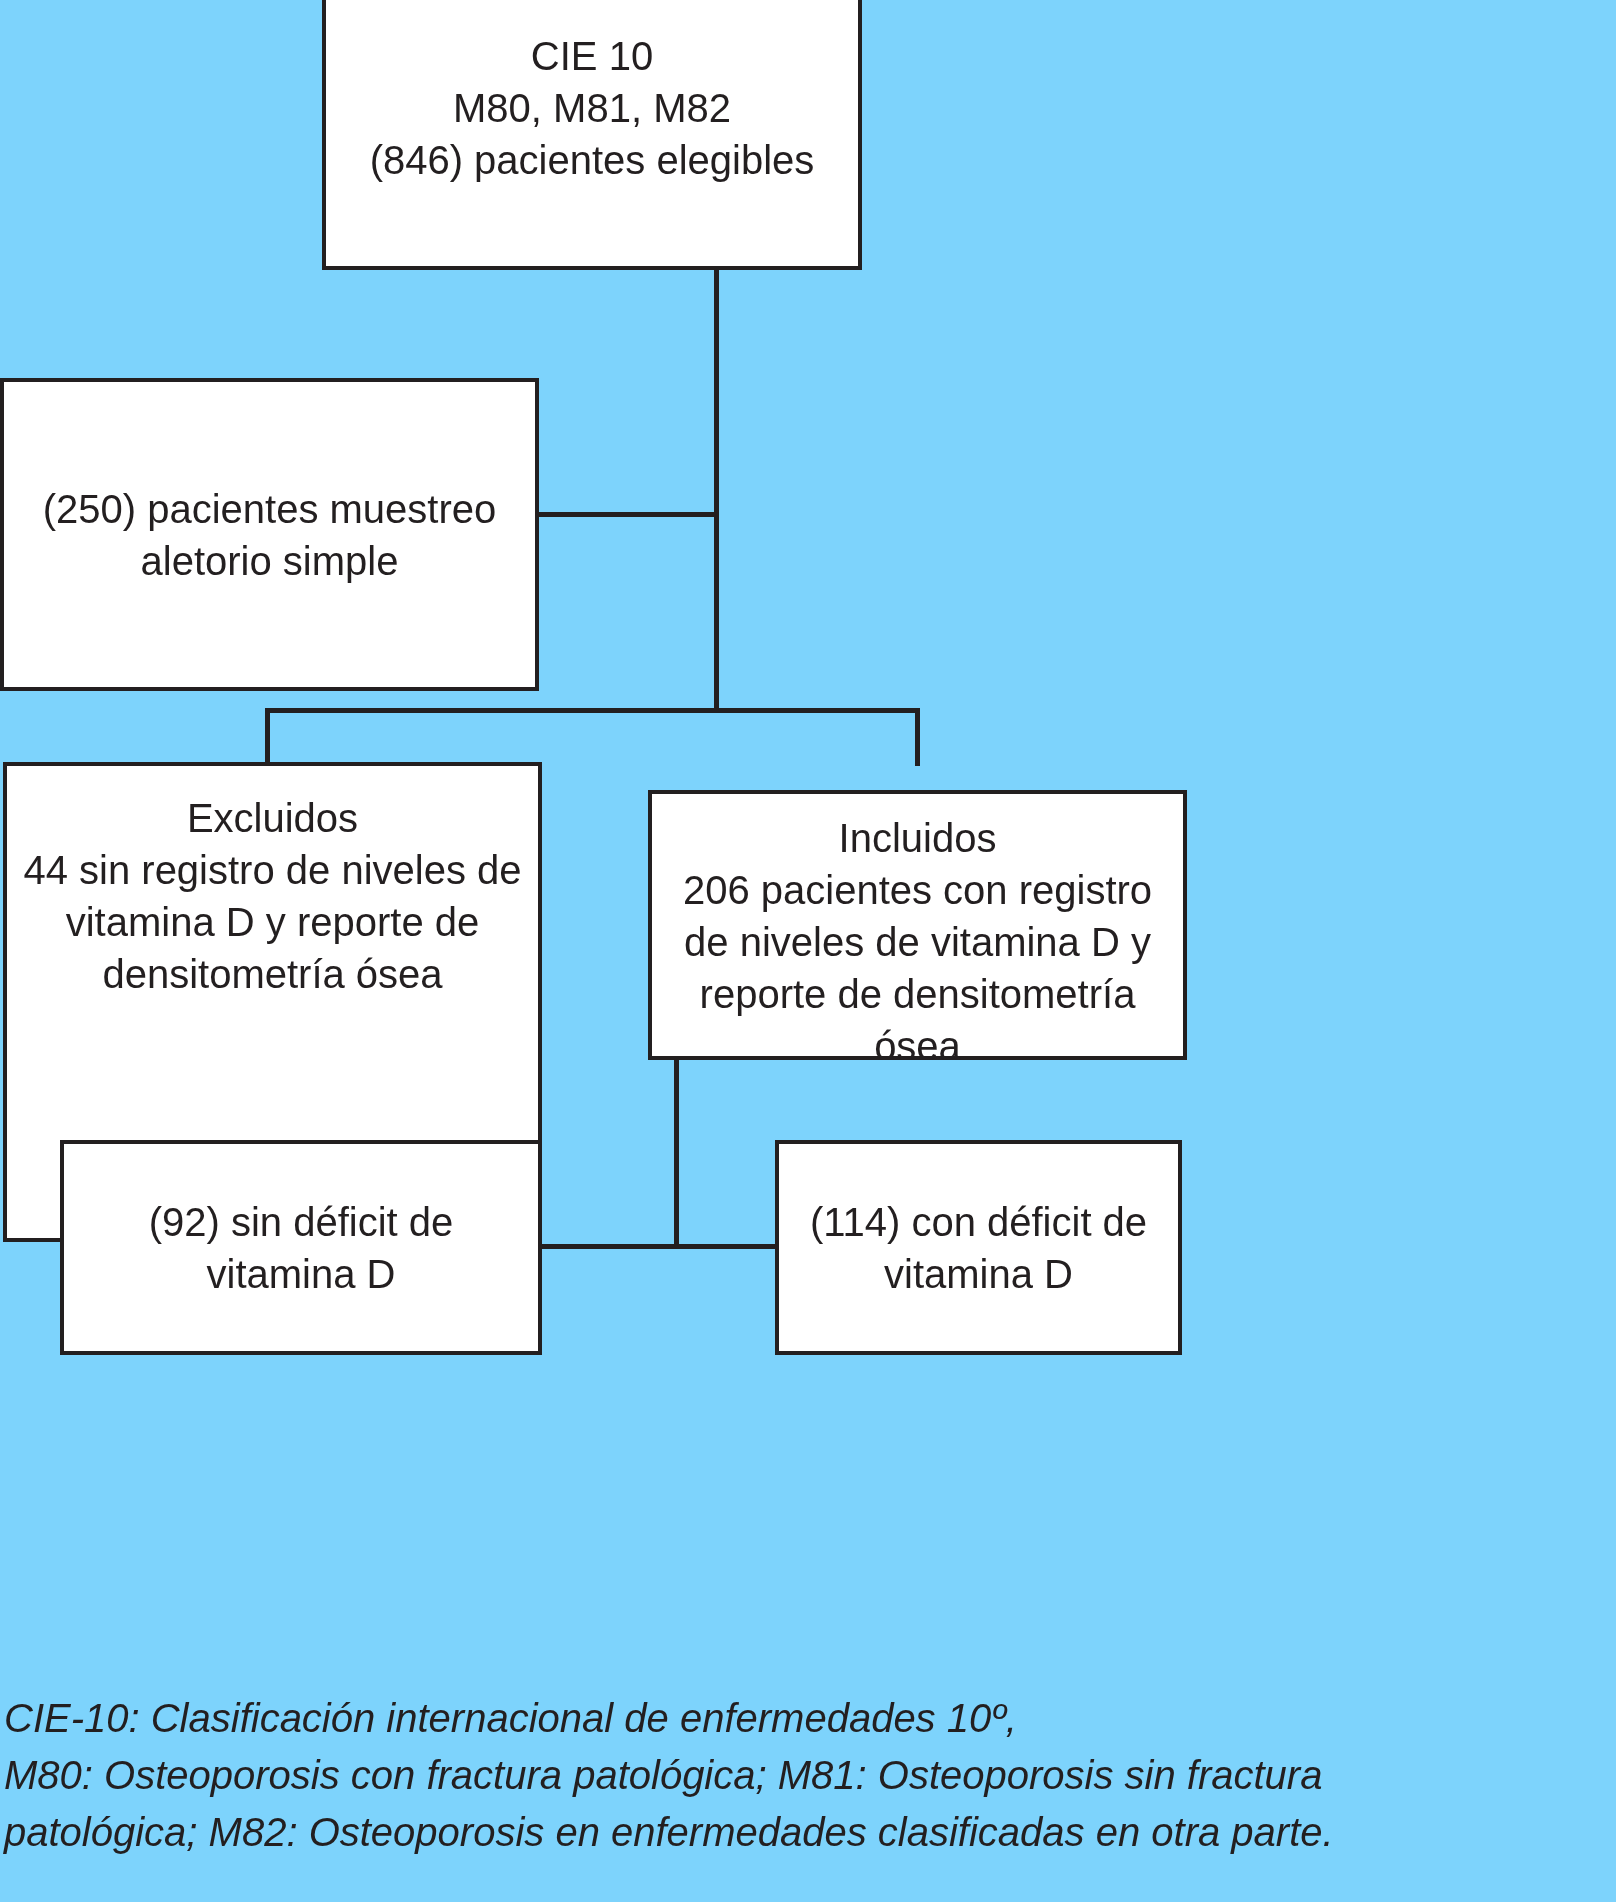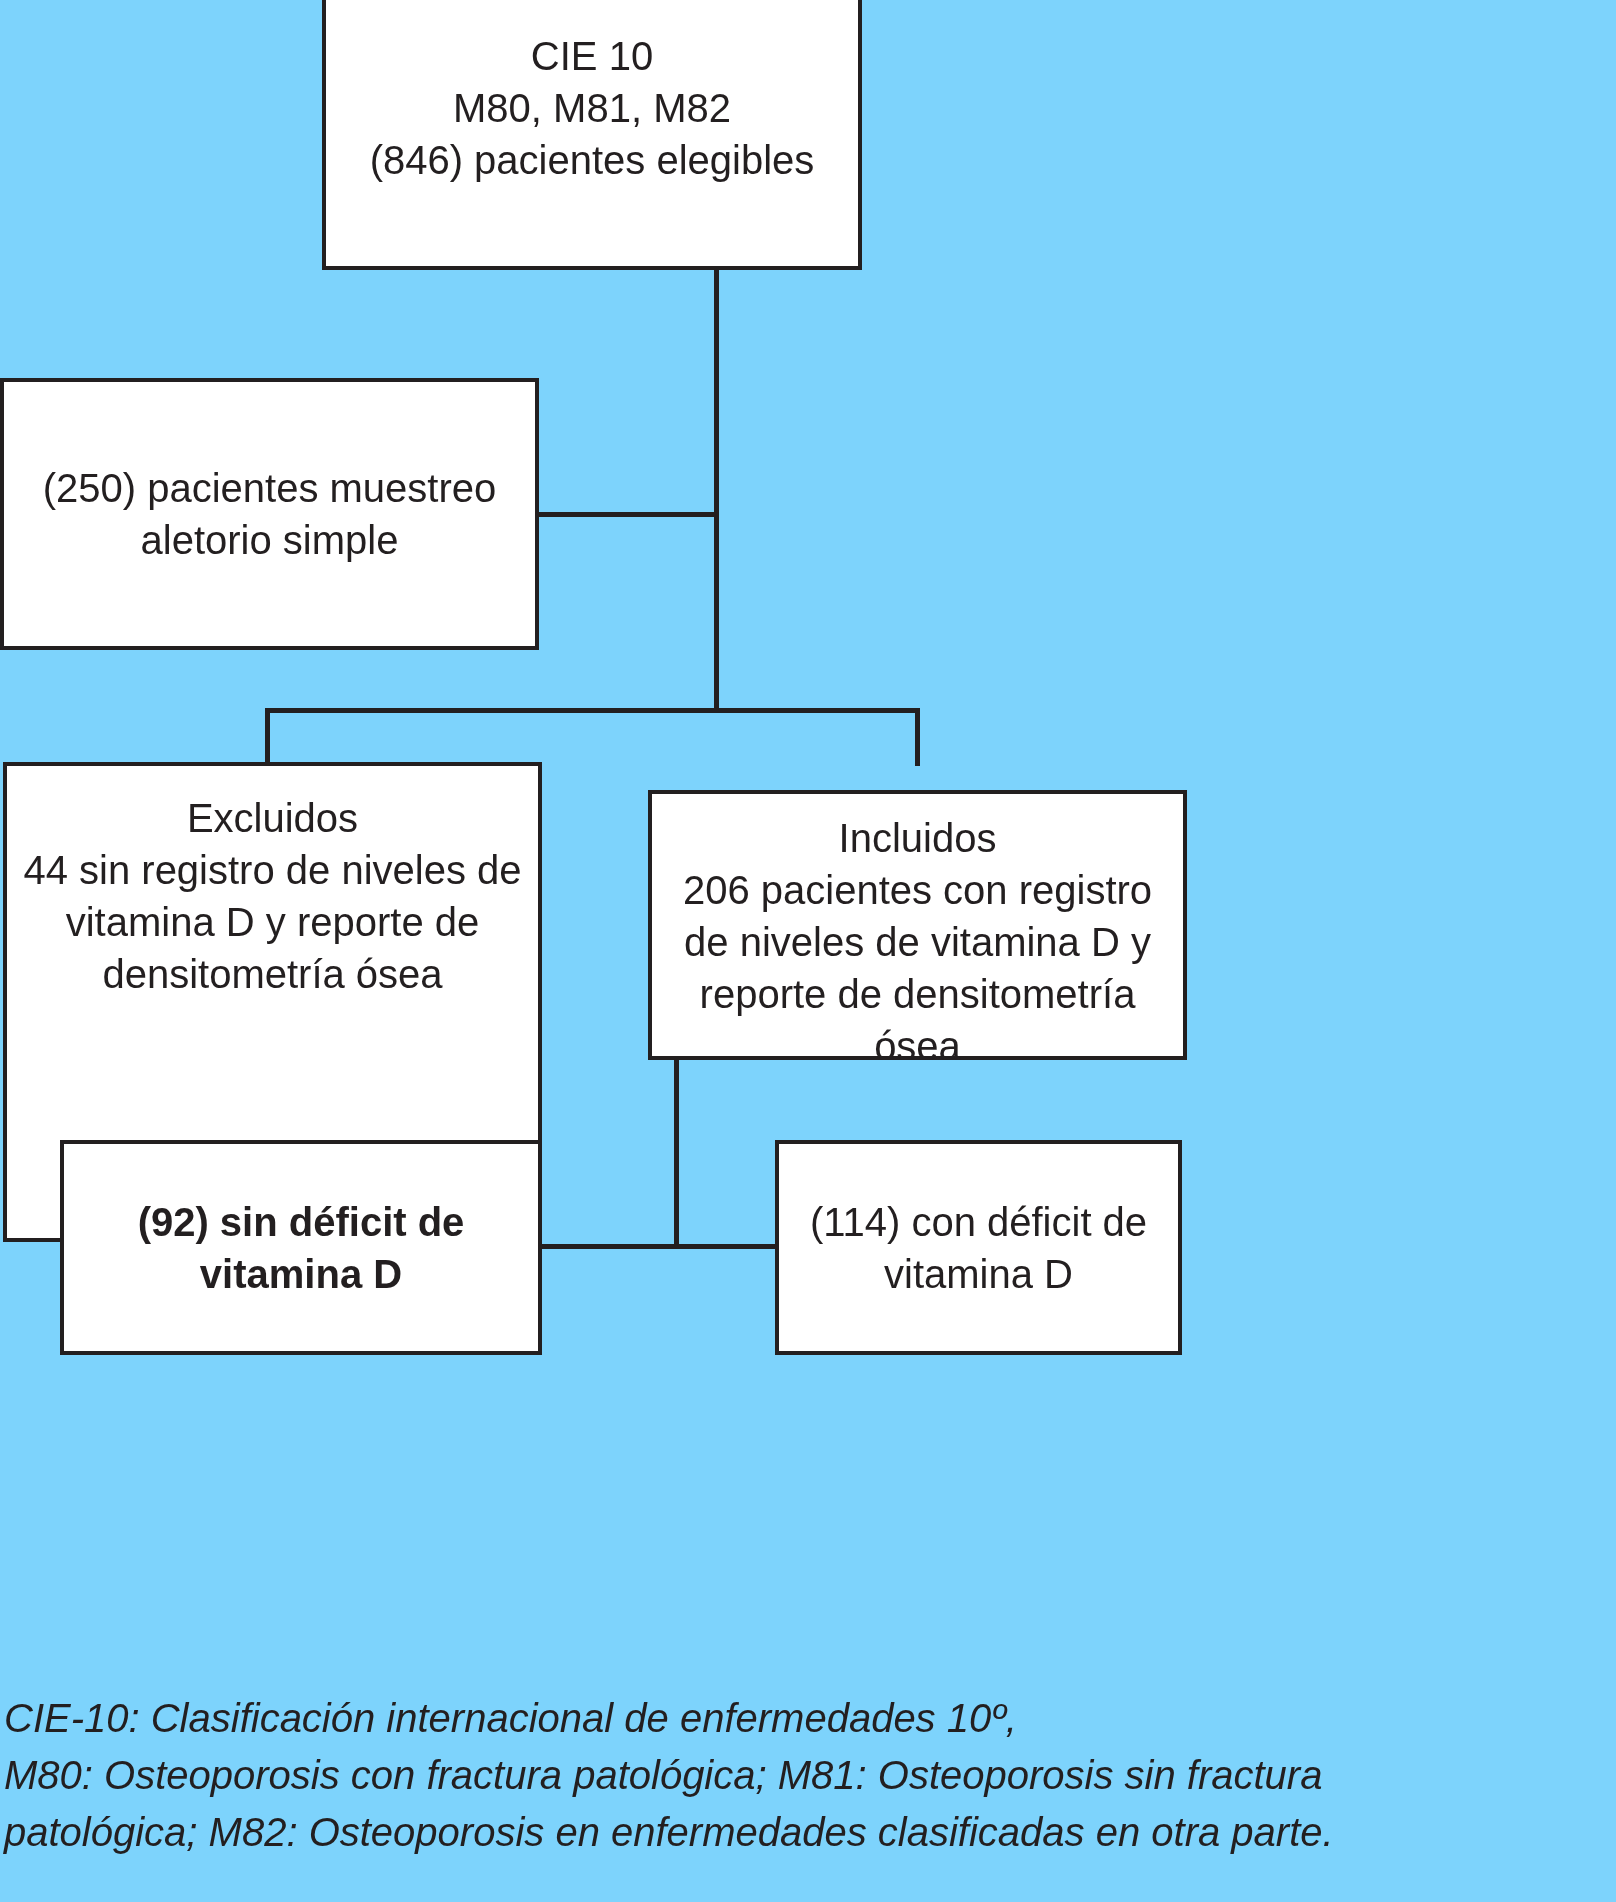--- a/index.html
+++ b/index.html
@@ -35,30 +35,30 @@
     line-height: 1.30;
     white-space: pre-line;
     color: #231f20;
     padding: 0 10px;
   }
 
   
   #node-eligible   { left: 322px; top: -4px;   width: 540px;  height: 274px; }
   #node-eligible .node-text { padding-top: 30px; align-self: flex-start; }
 
-  #node-sample     { left: 0px;   top: 378px;  width: 539px;  height: 272px; }
+  #node-sample     { left: 0px;   top: 378px;  width: 539px;  height: 313px; }
   #node-sample .node-text { text-align: center; }
 
   #node-excluded   { left: 3px;   top: 762px;  width: 539px;  height: 480px; }
   #node-excluded .node-text { align-self: flex-start; padding-top: 26px; }
 
   #node-included   { left: 648px; top: 790px;  width: 539px;  height: 270px; }
   #node-included .node-text { align-self: flex-start; padding-top: 18px; }
 
-  #node-nodeficit  { left: 60px;  top: 1140px; width: 482px;  height: 215px; font-weight: bold; }
+  #node-nodeficit  { left: 60px;  top: 1140px; width: 482px;  height: 215px; }
   #node-deficit    { left: 775px; top: 1140px; width: 407px;  height: 215px; }
 
   
   .line {
     position: absolute;
     background: #231f20;
     z-index: 1;
   }
   
   #conn-trunk-main   { left: 714px; top: 266px; width: 5px;  height: 446px; }

